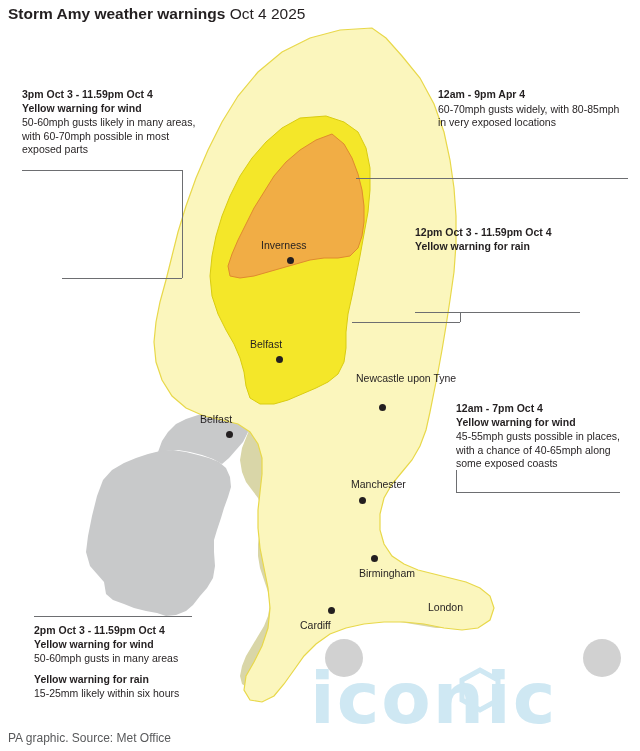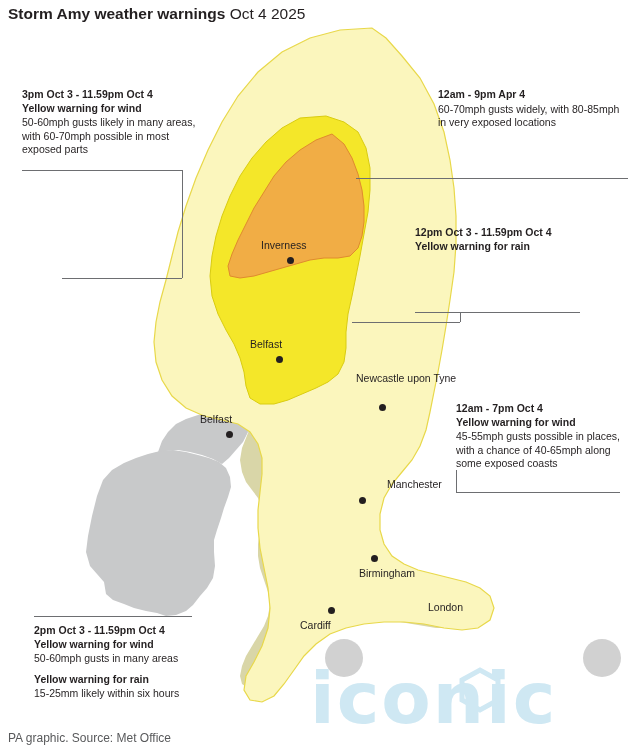--- a/index.html
+++ b/index.html
@@ -98,21 +98,21 @@
     top: 0;
   }
   .city .lbl {
     position: absolute;
     font-size: 10.5px;
     line-height: 13px;
     color: #231f20;
     white-space: nowrap;
   }
   .city .lbl.above { left: -26px; top: -18px; text-align: right; }
-  .city .lbl.above-r { left: -8px; top: -19px; margin-left: 36px; }
+  .city .lbl.above-r { left: -8px; top: -19px; }
 
   .label-plain {
     position: absolute;
     font-size: 10.5px;
     color: #231f20;
     white-space: nowrap;
   }
 
   
   .footer {

